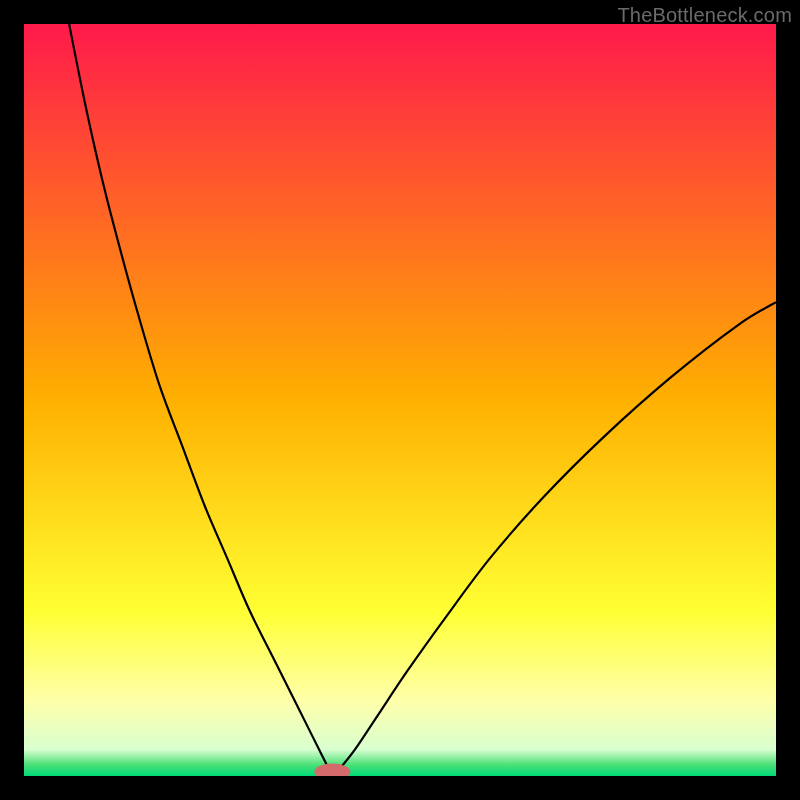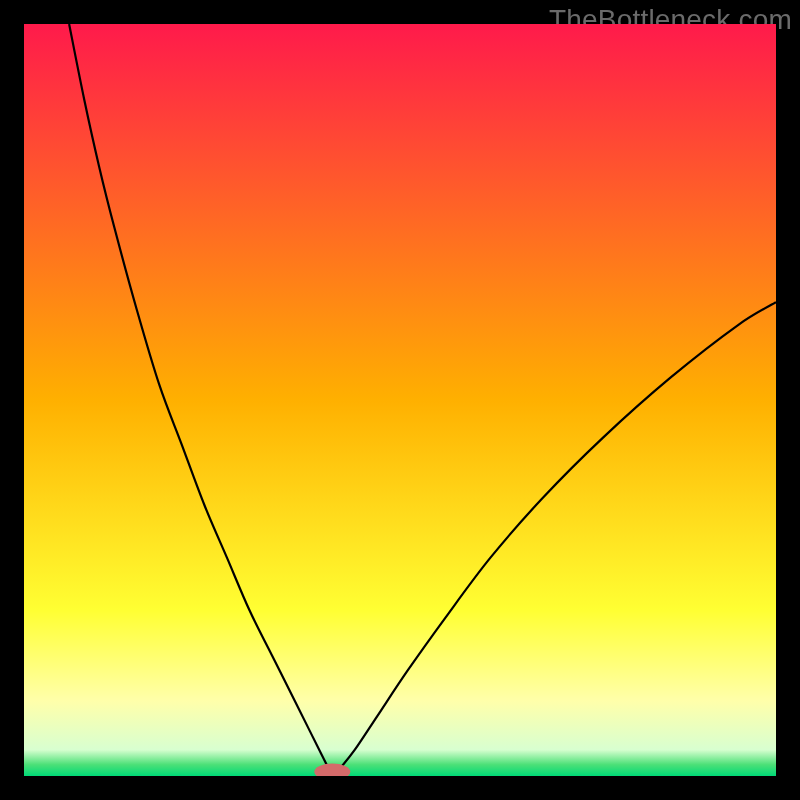--- a/index.html
+++ b/index.html
@@ -24,21 +24,21 @@
     left: 0;
     top: 0;
     width: 752px;
     height: 752px;
   }
   .watermark {
     position: absolute;
     top: 4px;
     right: 8px;
     color: #6b6b6b;
-    font-size: 28px;
+    font-size: 20px;
     font-weight: 500;
     letter-spacing: 0.2px;
   }
   svg { display: block; }
 </style>
 </head>
 <body>
 
 <div class="watermark">TheBottleneck.com</div>
 

